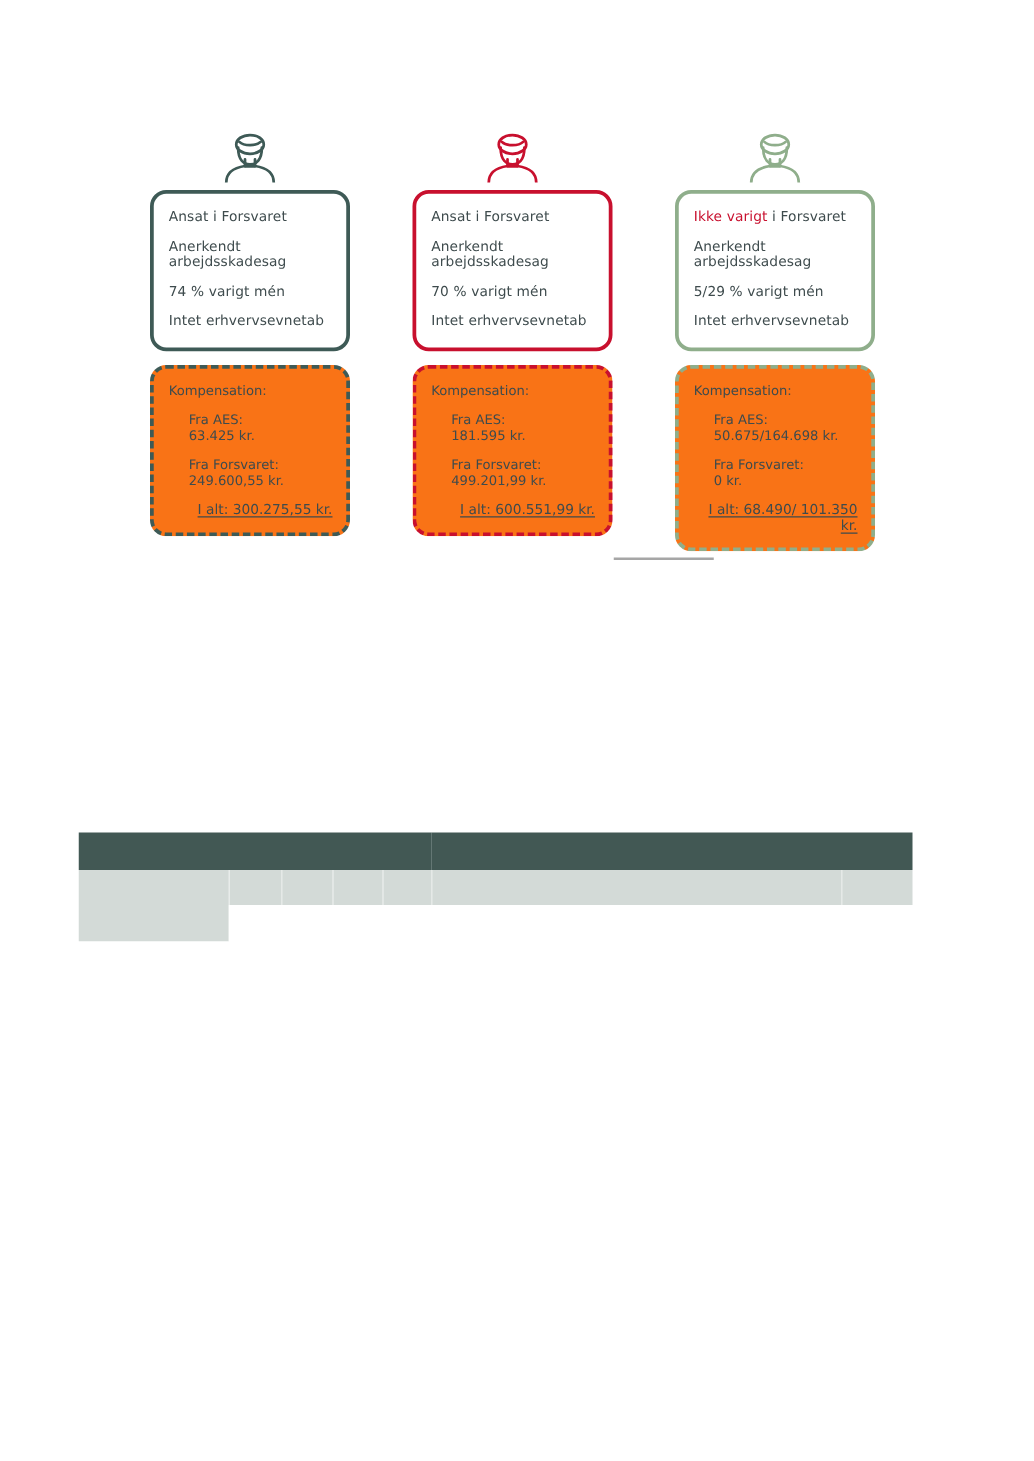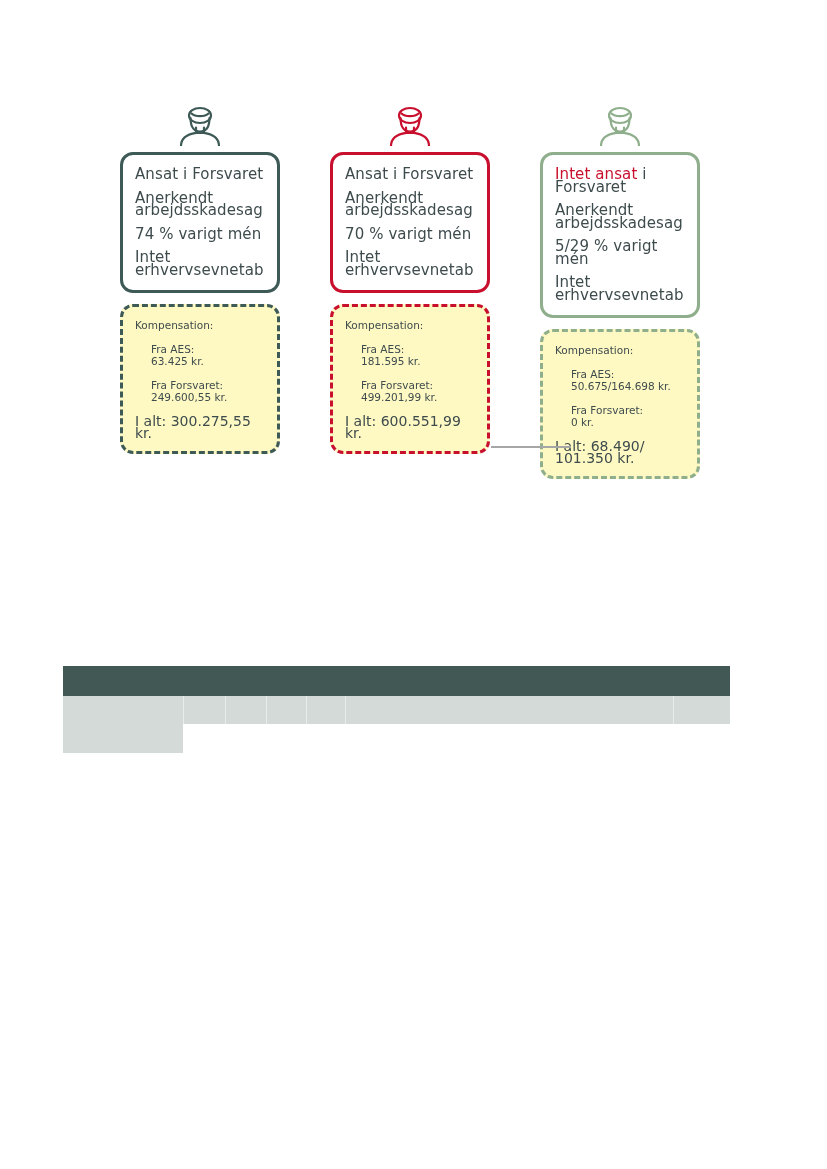--- a/index.html
+++ b/index.html
@@ -49,56 +49,58 @@
     box-sizing: border-box;
     margin-top: 6px;
     border-style: solid;
     border-width: 3px;
     border-radius: 13px;
     padding: 13px 12px 14px 12px;
     background: #ffffff;
     min-height: 113px;
   }
   .card-line {
-    font-size: 15px;
+    font-size: 11px;
     line-height: 12.5px;
     margin-bottom: 11px;
     white-space: pre-line;
     letter-spacing: 0.1px;
   }
   .card-line:last-child { margin-bottom: 0; }
   .card-line .hl-red { color: #c8102e; }
 
   
   .comp {
     box-sizing: border-box;
     margin-top: 11px;
     border-style: dashed;
     border-width: 3px;
     border-radius: 13px;
     padding: 12px 11px 11px 12px;
-    background: #fef9c3;
+    background: #f97316;
     min-height: 106px;
   }
   .comp-head {
     font-size: 10.5px;
     line-height: 12.5px;
     margin-bottom: 11px;
   }
   .comp-item {
     font-size: 10.5px;
     line-height: 12.5px;
     margin-bottom: 11px;
     white-space: pre-line;
     margin-left: 16px;
   }
   .comp-total {
-    font-size: 14px;
-    line-height: 12.5px;
+    font-size: 11px;
+    line-height: 12.5px;
+    text-decoration: underline;
     text-underline-offset: 2px;
+    text-align: right;
   }
 
   
   .col-1 .card, .col-1 .comp { border-color: #3e5a56; }
   .col-2 .card, .col-2 .comp { border-color: #c8102e; }
   .col-3 .card, .col-3 .comp { border-color: #8fae8b; }
 
   
   #rule {
     position: absolute;
@@ -212,21 +214,21 @@
         <ellipse cx="23" cy="11.5" rx="11" ry="7.5"></ellipse>
         <path d="M13.5 14 C13.5 24, 18 27.5, 23 27.5 C28 27.5, 32.5 24, 32.5 14"></path>
         <path d="M14.5 9.5 C18 13, 28 13, 31.5 9.5"></path>
         <path d="M19 23.5 L19 29 L27 29 L27 23.5"></path>
         <path d="M4 42 C4 33, 11 30, 19 28.8"></path>
         <path d="M42 42 C42 33, 35 30, 27 28.8"></path>
       </svg>
     </div>
 
     <div class="card">
-      <div class="card-line"><span class="hl-red">Intet ansat</span><span> i Forsvaret</span></div>
+      <div class="card-line"><span class="hl-red">Ikke varigt</span><span> i Forsvaret</span></div>
       <div class="card-line">Anerkendt
 arbejdsskadesag</div>
       <div class="card-line">5/29 % varigt mén</div>
       <div class="card-line">Intet erhvervsevnetab</div>
     </div>
 
     <div class="comp">
       <div class="comp-head">Kompensation:</div>
       <div class="comp-item"><span>Fra AES:</span><br><span>50.675/164.698 kr.</span></div>
       <div class="comp-item"><span>Fra Forsvaret:</span><br><span>0 kr.</span></div>

